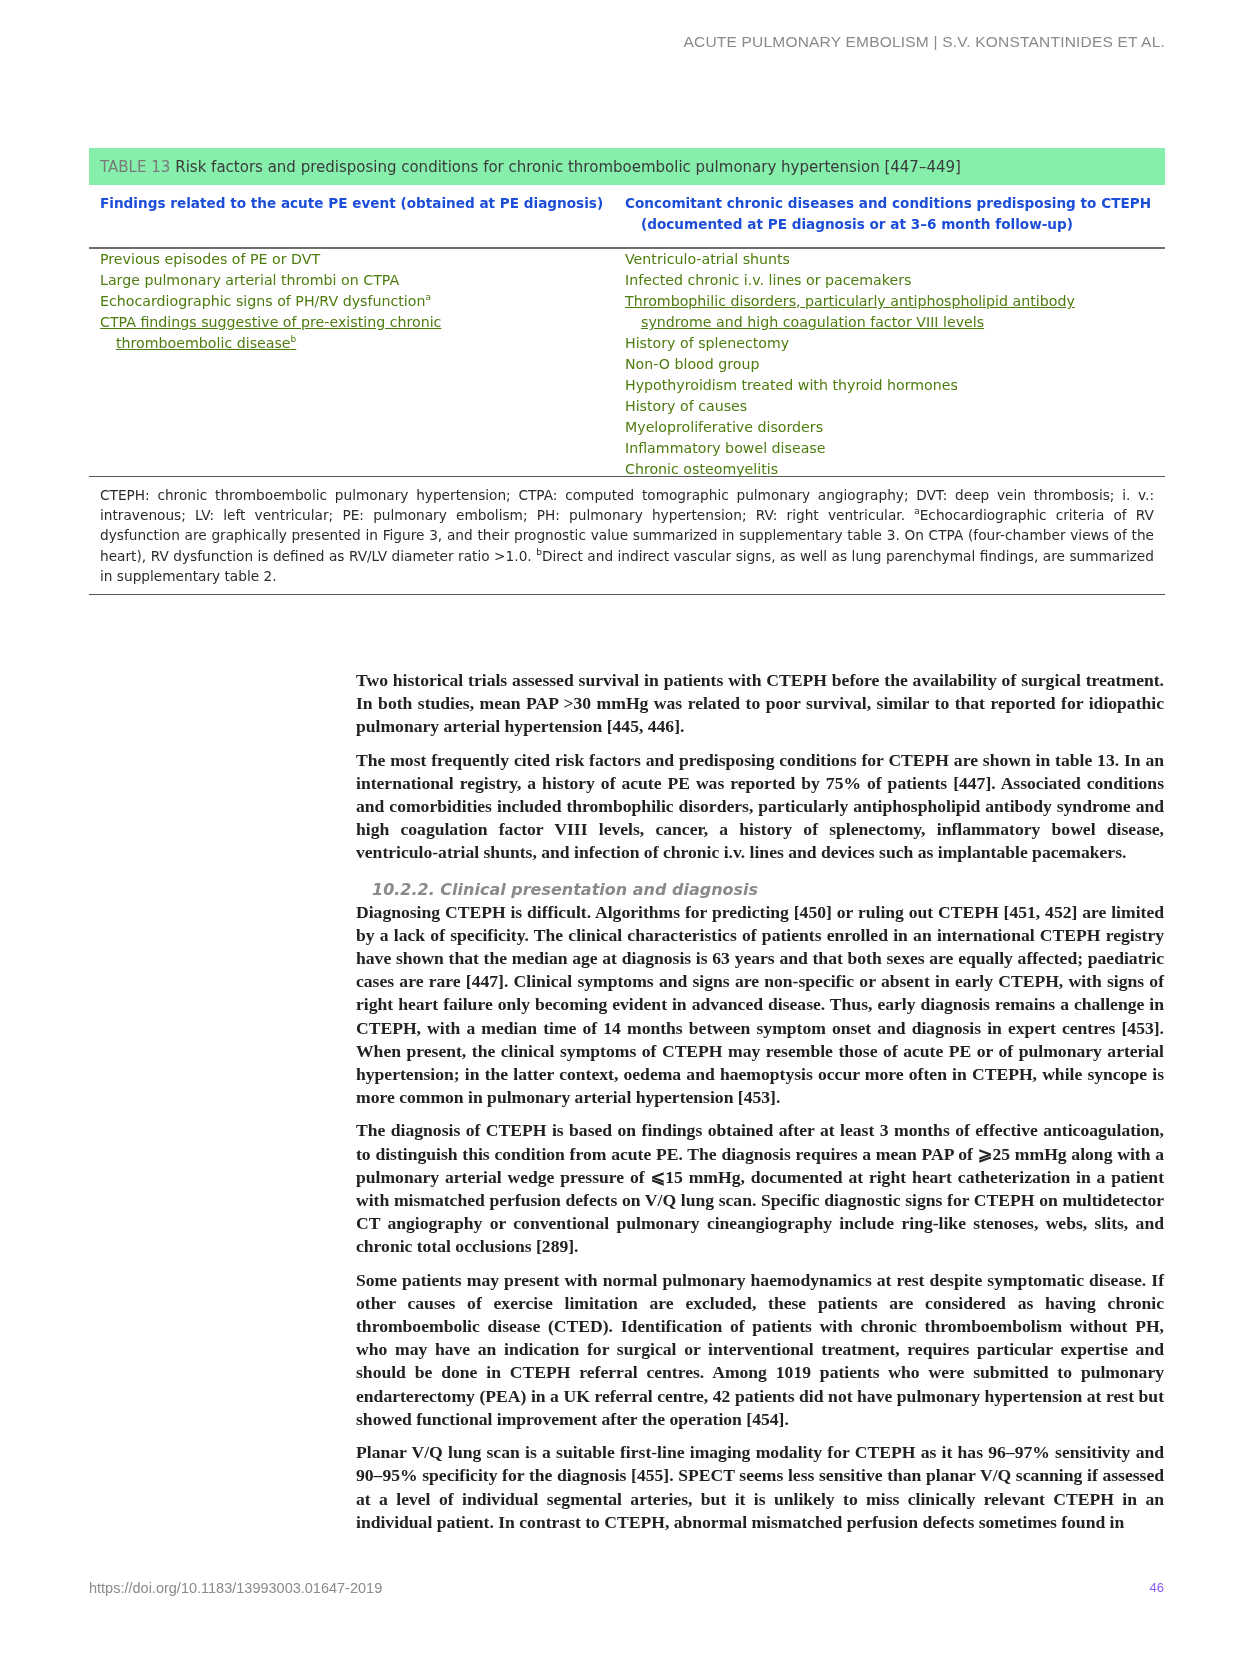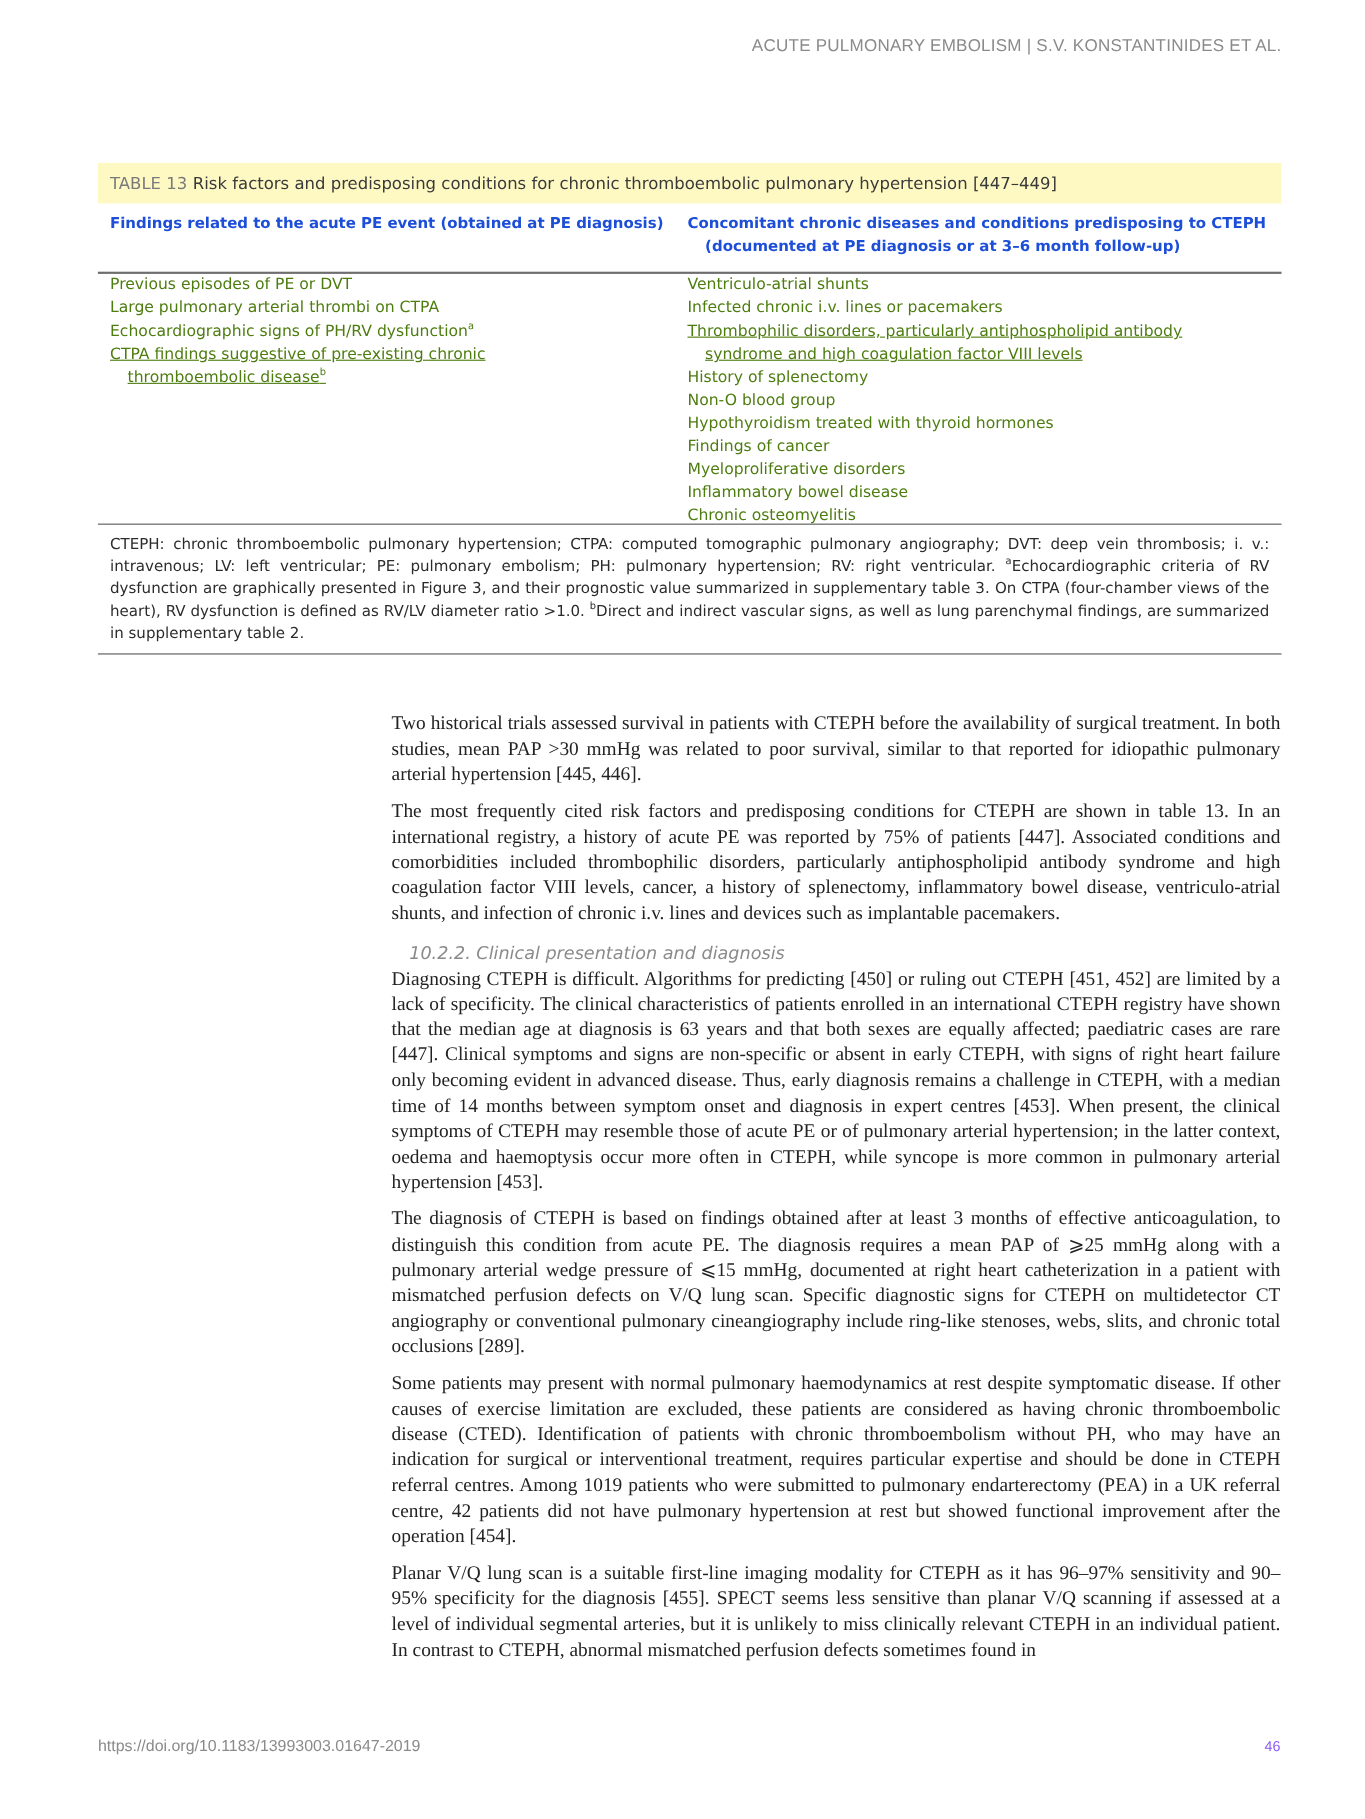--- a/index.html
+++ b/index.html
@@ -6,21 +6,21 @@
   body { width: 1241px; height: 1654px; position: relative; overflow: hidden; }
 
   .running-head {
     position: absolute; top: 33px; right: 76px;
     font-family: "Liberation Sans", sans-serif; font-size: 15.5px; letter-spacing: 0.2px;
     color: #8a8a8a;
   }
 
   .table-wrap { position: absolute; left: 89px; top: 148px; width: 1076px; }
   .caption-bar {
-    background: #fef9c3; height: 37px; display: flex; align-items: center;
+    background: #86efac; height: 37px; display: flex; align-items: center;
     padding-left: 11px; font-family: "DejaVu Sans", sans-serif; font-size: 15px; color: #3a3a3a;
   }
   .caption-label { color: #7a7a7a; margin-right: 5px; }
   .thead {
     display: flex; padding-top: 8px; height: 54px;
     border-bottom: 2px solid #6e6e6e;
     font-family: "DejaVu Sans", sans-serif; font-size: 13.6px; font-weight: bold; color: #1d4ed8;
     line-height: 21px;
   }
   .col-left { width: 536px; padding-left: 11px; box-sizing: border-box; }
@@ -34,23 +34,24 @@
   .tbody .row { white-space: nowrap; }
   .tbody .row.wrap2 { white-space: normal; text-decoration: underline; }
   sup { font-size: 9px; vertical-align: 6px; line-height: 0; }
   .tfoot {
     padding: 8px 11px 8px 11px; border-bottom: 1.5px solid #555;
     font-family: "DejaVu Sans", sans-serif; font-size: 13.7px; color: #2b2b2b; line-height: 20.2px;
     text-align: justify;
   }
 
   .body-text {
-    position: absolute; left: 356px; top: 646px; width: 808px;
+    position: absolute; left: 356px; top: 669px; width: 808px;
     font-family: "Liberation Serif", serif; font-size: 17.6px; color: #222; line-height: 23.2px;
     text-align: justify;
+    font-weight: bold;
   }
   .body-text p { margin: 0 0 10px 0; }
   .section-heading {
     font-family: "DejaVu Sans", sans-serif; font-style: italic; font-size: 16px; color: #8a8a8a;
     margin: 14px 0 0 16px; line-height: 22px; text-align: left;
   }
   .after-head { margin-top: 0 !important; }
 
   .footer-doi {
     position: absolute; left: 89px; top: 1580px;
@@ -82,21 +83,21 @@
       <div class="row"><span>Echocardiographic signs of PH/RV dysfunction</span><sup>a</sup></div>
       <div class="row wrap2 hang" style="width:360px;"><span>CTPA findings suggestive of pre-existing chronic thromboembolic disease</span><sup>b</sup></div>
     </div>
     <div class="col-right">
       <div class="row">Ventriculo-atrial shunts</div>
       <div class="row">Infected chronic i.v. lines or pacemakers</div>
       <div class="row wrap2 hang" style="width:470px;">Thrombophilic disorders, particularly antiphospholipid antibody syndrome and high coagulation factor VIII levels</div>
       <div class="row">History of splenectomy</div>
       <div class="row">Non-O blood group</div>
       <div class="row">Hypothyroidism treated with thyroid hormones</div>
-      <div class="row">Findings of cancer</div>
+      <div class="row">History of causes</div>
       <div class="row">Myeloproliferative disorders</div>
       <div class="row">Inflammatory bowel disease</div>
       <div class="row">Chronic osteomyelitis</div>
     </div>
   </div>
   <div class="tfoot"><span>CTEPH: chronic thromboembolic pulmonary hypertension; CTPA: computed tomographic pulmonary angiography; DVT: deep vein thrombosis; i. v.: intravenous; LV: left ventricular; PE: pulmonary embolism; PH: pulmonary hypertension; RV: right ventricular. </span><sup>a</sup><span>Echocardiographic criteria of RV dysfunction are graphically presented in Figure 3, and their prognostic value summarized in supplementary table 3. On CTPA (four-chamber views of the heart), RV dysfunction is defined as RV/LV diameter ratio &gt;1.0. </span><sup>b</sup><span>Direct and indirect vascular signs, as well as lung parenchymal findings, are summarized in supplementary table 2.</span></div>
 </div>
 
 <div class="body-text">
   <p>Two historical trials assessed survival in patients with CTEPH before the availability of surgical treatment. In both studies, mean PAP &gt;30 mmHg was related to poor survival, similar to that reported for idiopathic pulmonary arterial hypertension [445, 446].</p>

